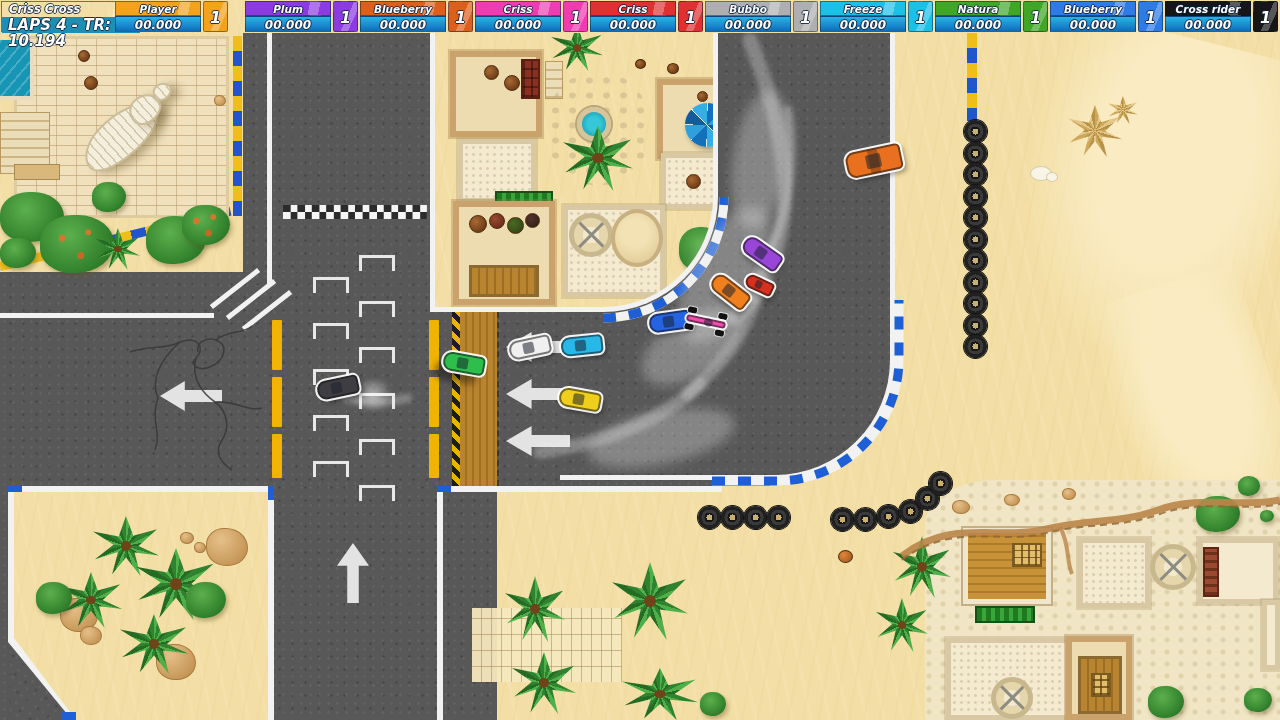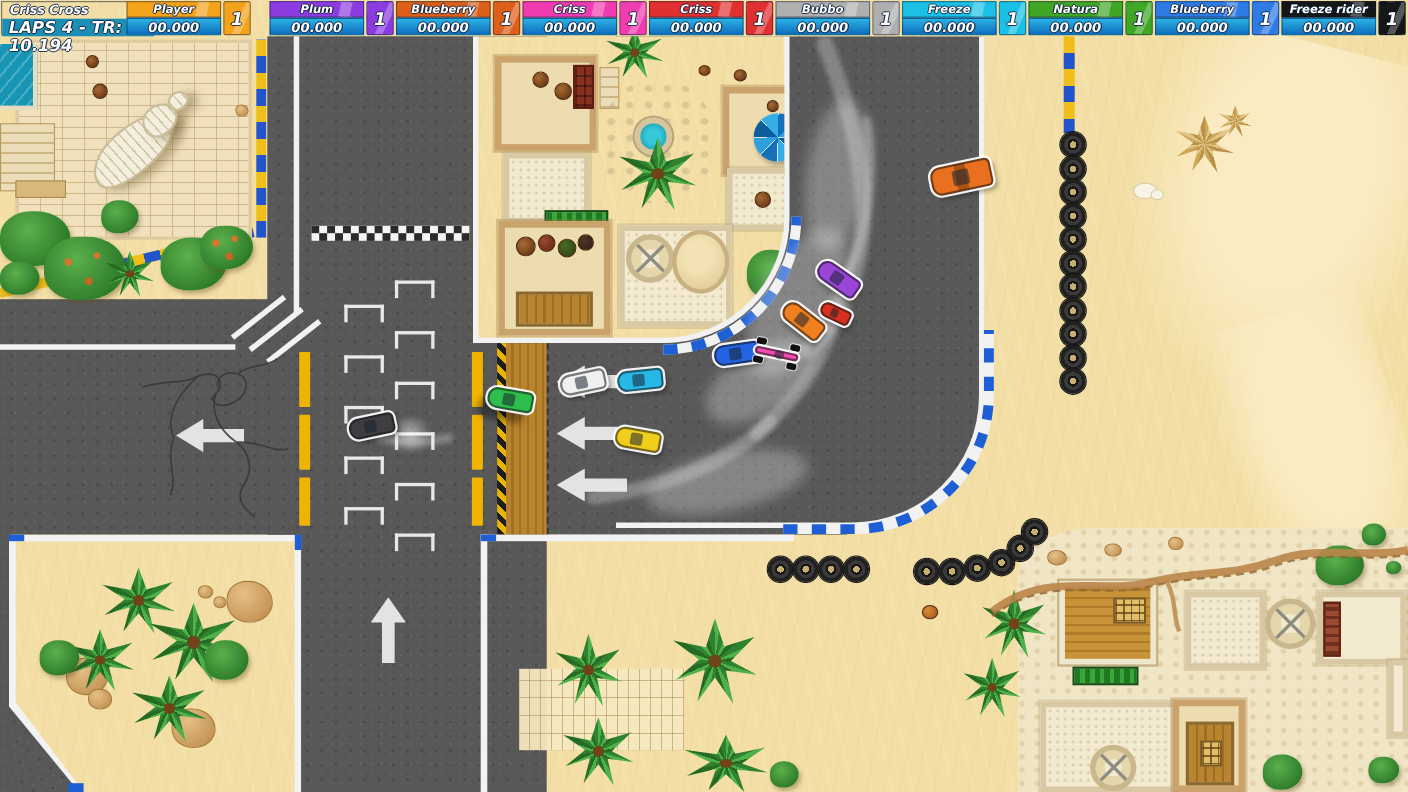--- a/index.html
+++ b/index.html
@@ -449,19 +449,19 @@
       <div class="bname ol" style="background-color: rgb(63, 166, 38);">Natura</div>
       <div class="btime ol">00.000</div>
       <div class="blap ol" style="background-color: rgb(63, 166, 38);">1</div>
     </div>
     <div class="badge" style="left:1050px">
       <div class="bname ol" style="background-color: rgb(46, 123, 230);">Blueberry</div>
       <div class="btime ol">00.000</div>
       <div class="blap ol" style="background-color: rgb(46, 123, 230);">1</div>
     </div>
     <div class="badge" style="left:1165px">
-      <div class="bname ol" style="background-color: rgb(22, 22, 22);">Freeze rider</div>
+      <div class="bname ol" style="background-color: rgb(22, 22, 22);">Cross rider</div>
       <div class="btime ol">00.000</div>
       <div class="blap ol" style="background-color: rgb(22, 22, 22);">1</div>
     </div>
   </div>
 
 </div>
 
 </body></html>

